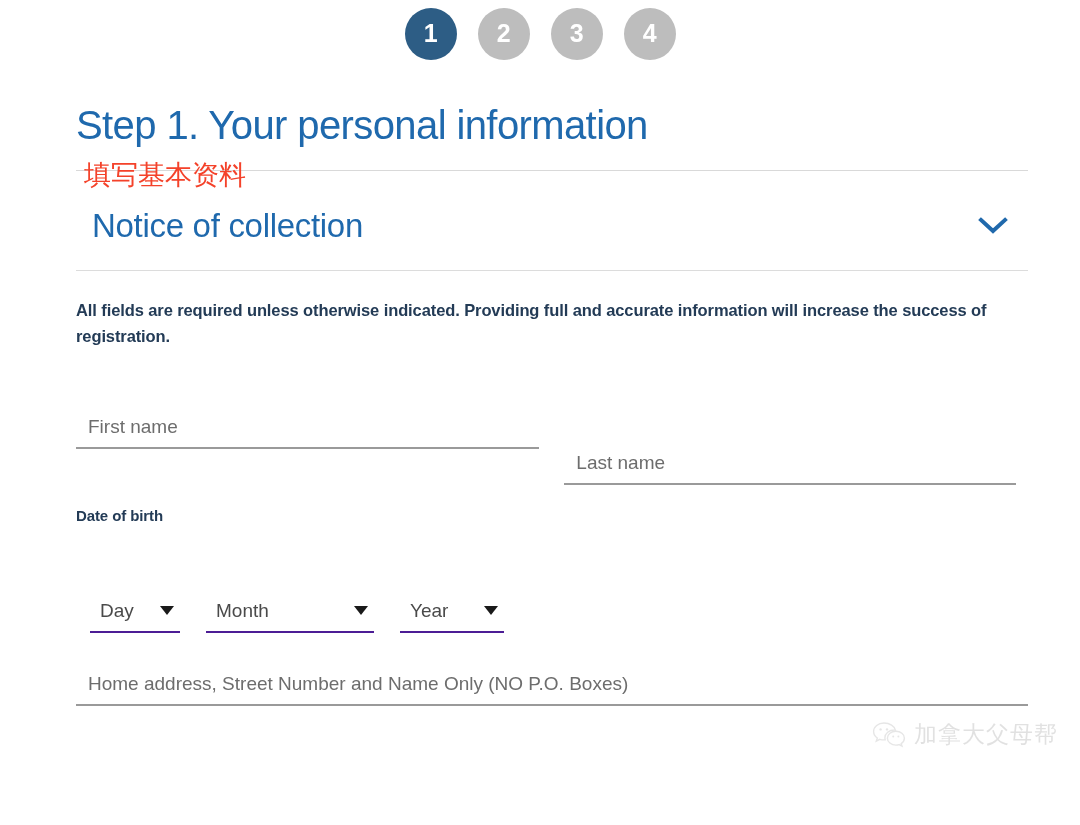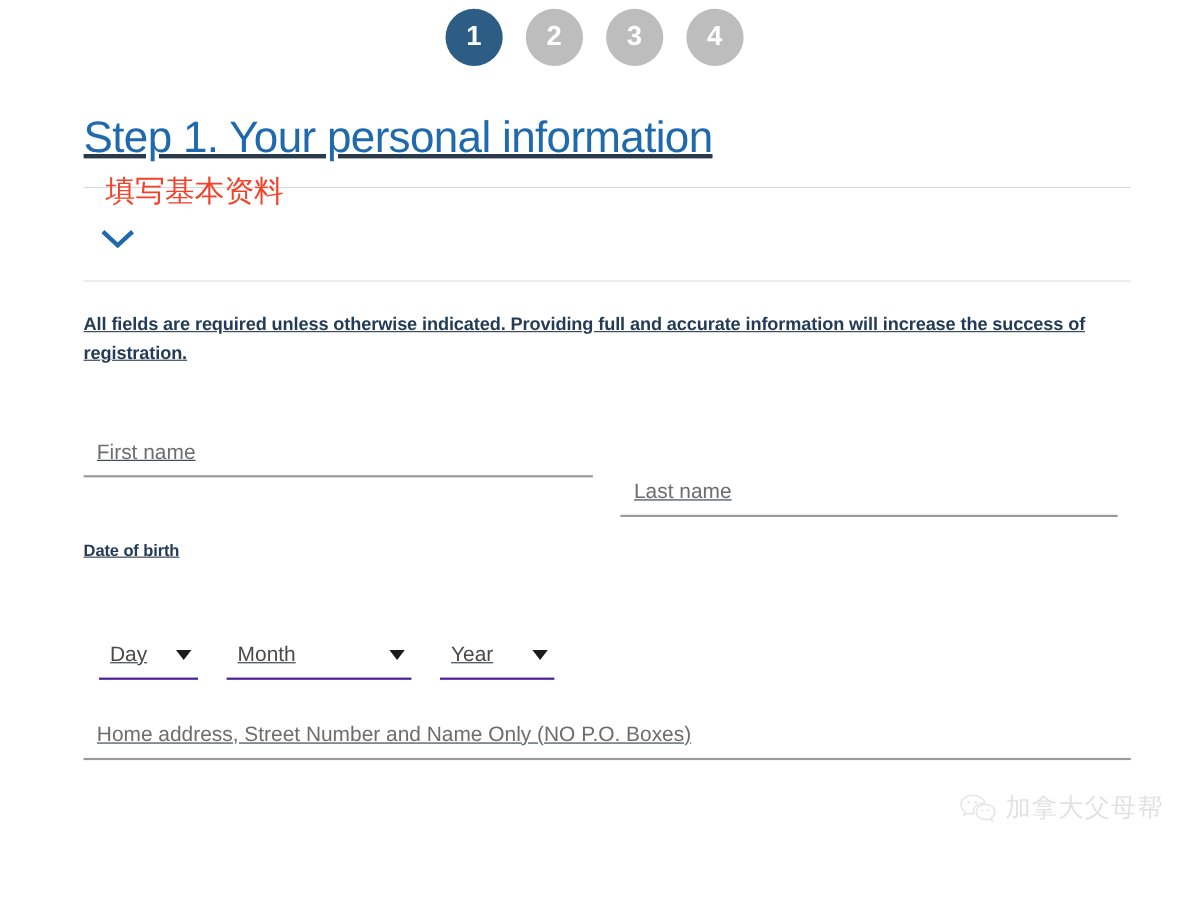--- a/index.html
+++ b/index.html
@@ -43,21 +43,20 @@
   }
   .step-circle.active { background: #2d5d85; }
   .step-circle.inactive { background: #bdbdbd; }
 
   
   .content {
     width: 952px;
     margin: 0 auto;
     padding-left: 12px;
     position: relative;
-    text-decoration: underline;
   }
 
   
   .page-title {
     color: #1f69ad;
     font-size: 40px;
     font-weight: normal;
     margin: 42px 0 0 0;
     letter-spacing: -0.6px;
     line-height: 1.05;
@@ -66,21 +65,21 @@
 
   .title-rule {
     border: 0;
     border-top: 1px solid #d9d9d9;
     margin: 24px 0 0 0;
     width: 952px;
   }
 
   .cn-annotation {
     position: absolute;
-    left: 96px;
+    left: 84px;
     top: 161px;
     color: #f4422a;
     font-size: 27px;
     font-family: "DejaVu Sans", "Liberation Sans", sans-serif;
     line-height: 1;
     white-space: nowrap;
   }
 
   
   .accordion {
@@ -232,20 +231,21 @@
     <span>4</span>
   </div>
 </div>
 
 <div class="content">
 
   <h1 class="page-title">Step 1. Your personal information</h1>
   <hr class="title-rule">
 
   <div class="accordion">
+    <span class="accordion-title">Notice of collection</span>
     <span>
       <svg class="chevron" viewBox="0 0 30 18" xmlns="http://www.w3.org/2000/svg">
         <polyline points="3,3 15,14 27,3" fill="none" stroke="#2069ac" stroke-width="4" stroke-linecap="square" stroke-linejoin="miter"></polyline>
       </svg>
     </span>
   </div>
   <hr class="accordion-rule">
 
   <p class="instruction">All fields are required unless otherwise indicated. Providing full and accurate information will increase the success of registration.</p>
 

